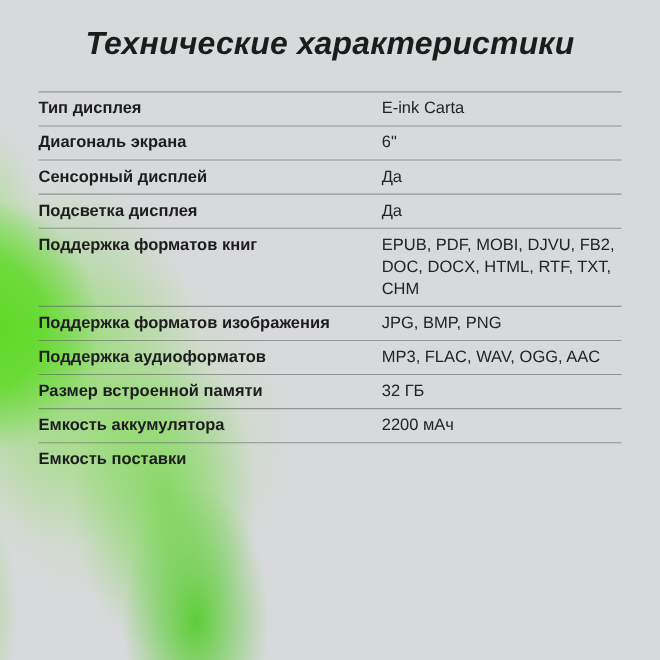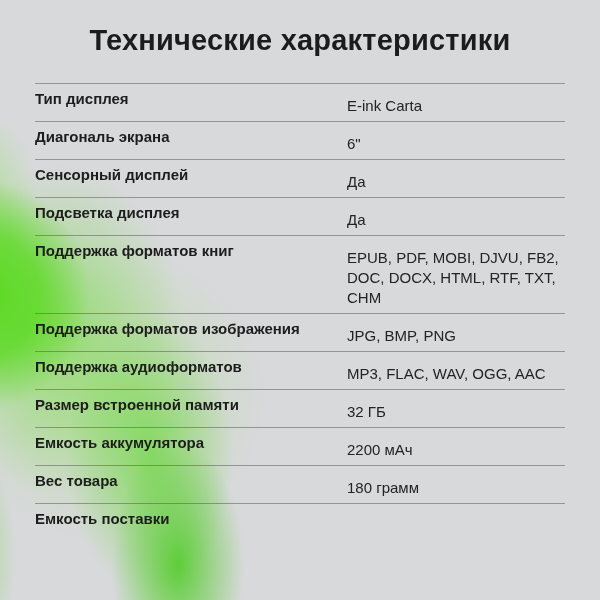--- a/index.html
+++ b/index.html
@@ -38,20 +38,21 @@
     top: 24px;
     left: 0;
     right: 0;
     margin: 0;
     text-align: center;
     font-size: 29px;
     font-weight: 700;
     color: #1b1c1c;
     letter-spacing: 0.2px;
     z-index: 2;
+    font-style: italic;
   }
   .spec-table {
     position: absolute;
     top: 83px;
     left: 35px;
     width: 530px;
     z-index: 1;
   }
   .spec-row {
     display: flex;
@@ -67,21 +68,20 @@
     font-weight: 700;
     line-height: 20px;
     color: #1d1d1e;
   }
   .spec-value {
     flex: 1;
     font-size: 15px;
     font-weight: 400;
     line-height: 20px;
     color: #222324;
-    margin-top: 7px;
   }
 </style>
 </head>
 <body>
 
 <div class="stage">
   <div class="blob"></div>
   <h1 class="title">Технические характеристики</h1>
   <div class="spec-table" id="spec-table">
   <div class="spec-row">
@@ -124,22 +124,18 @@
     <div class="spec-label">Размер встроенной памяти</div>
     <div class="spec-value">32 ГБ</div>
   </div>
 
 
   <div class="spec-row">
     <div class="spec-label">Емкость аккумулятора</div>
     <div class="spec-value">2200 мАч</div>
   </div>
 
-  <div class="spec-row">
-    <div class="spec-label">Вес товара</div>
-    <div class="spec-value">180 грамм</div>
-  </div>
 
   <div class="spec-row">
     <div class="spec-label">Емкость поставки</div>
   </div>
 </div>
 </div>
 
 </body></html>

